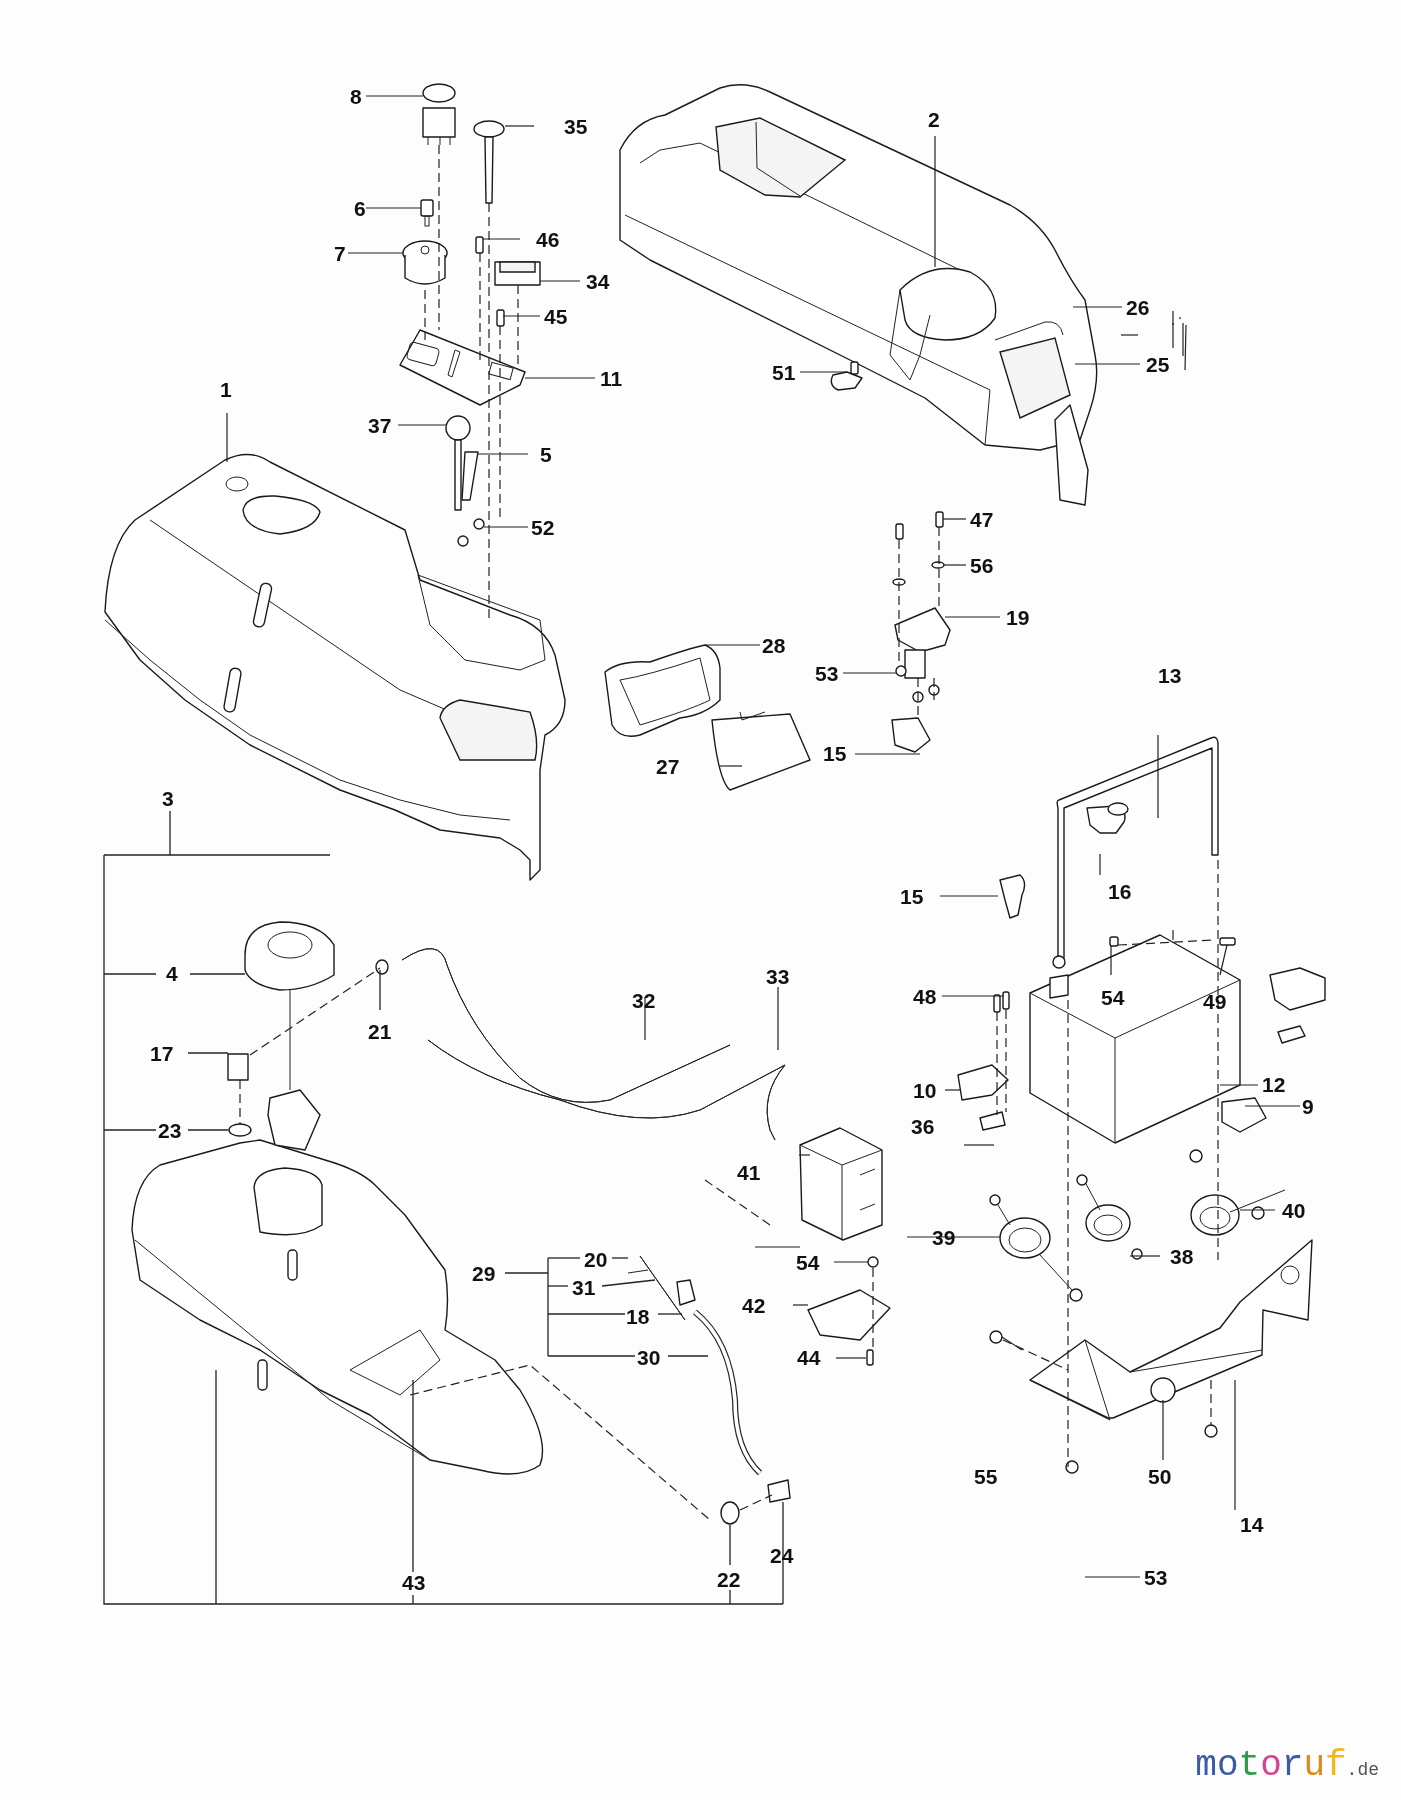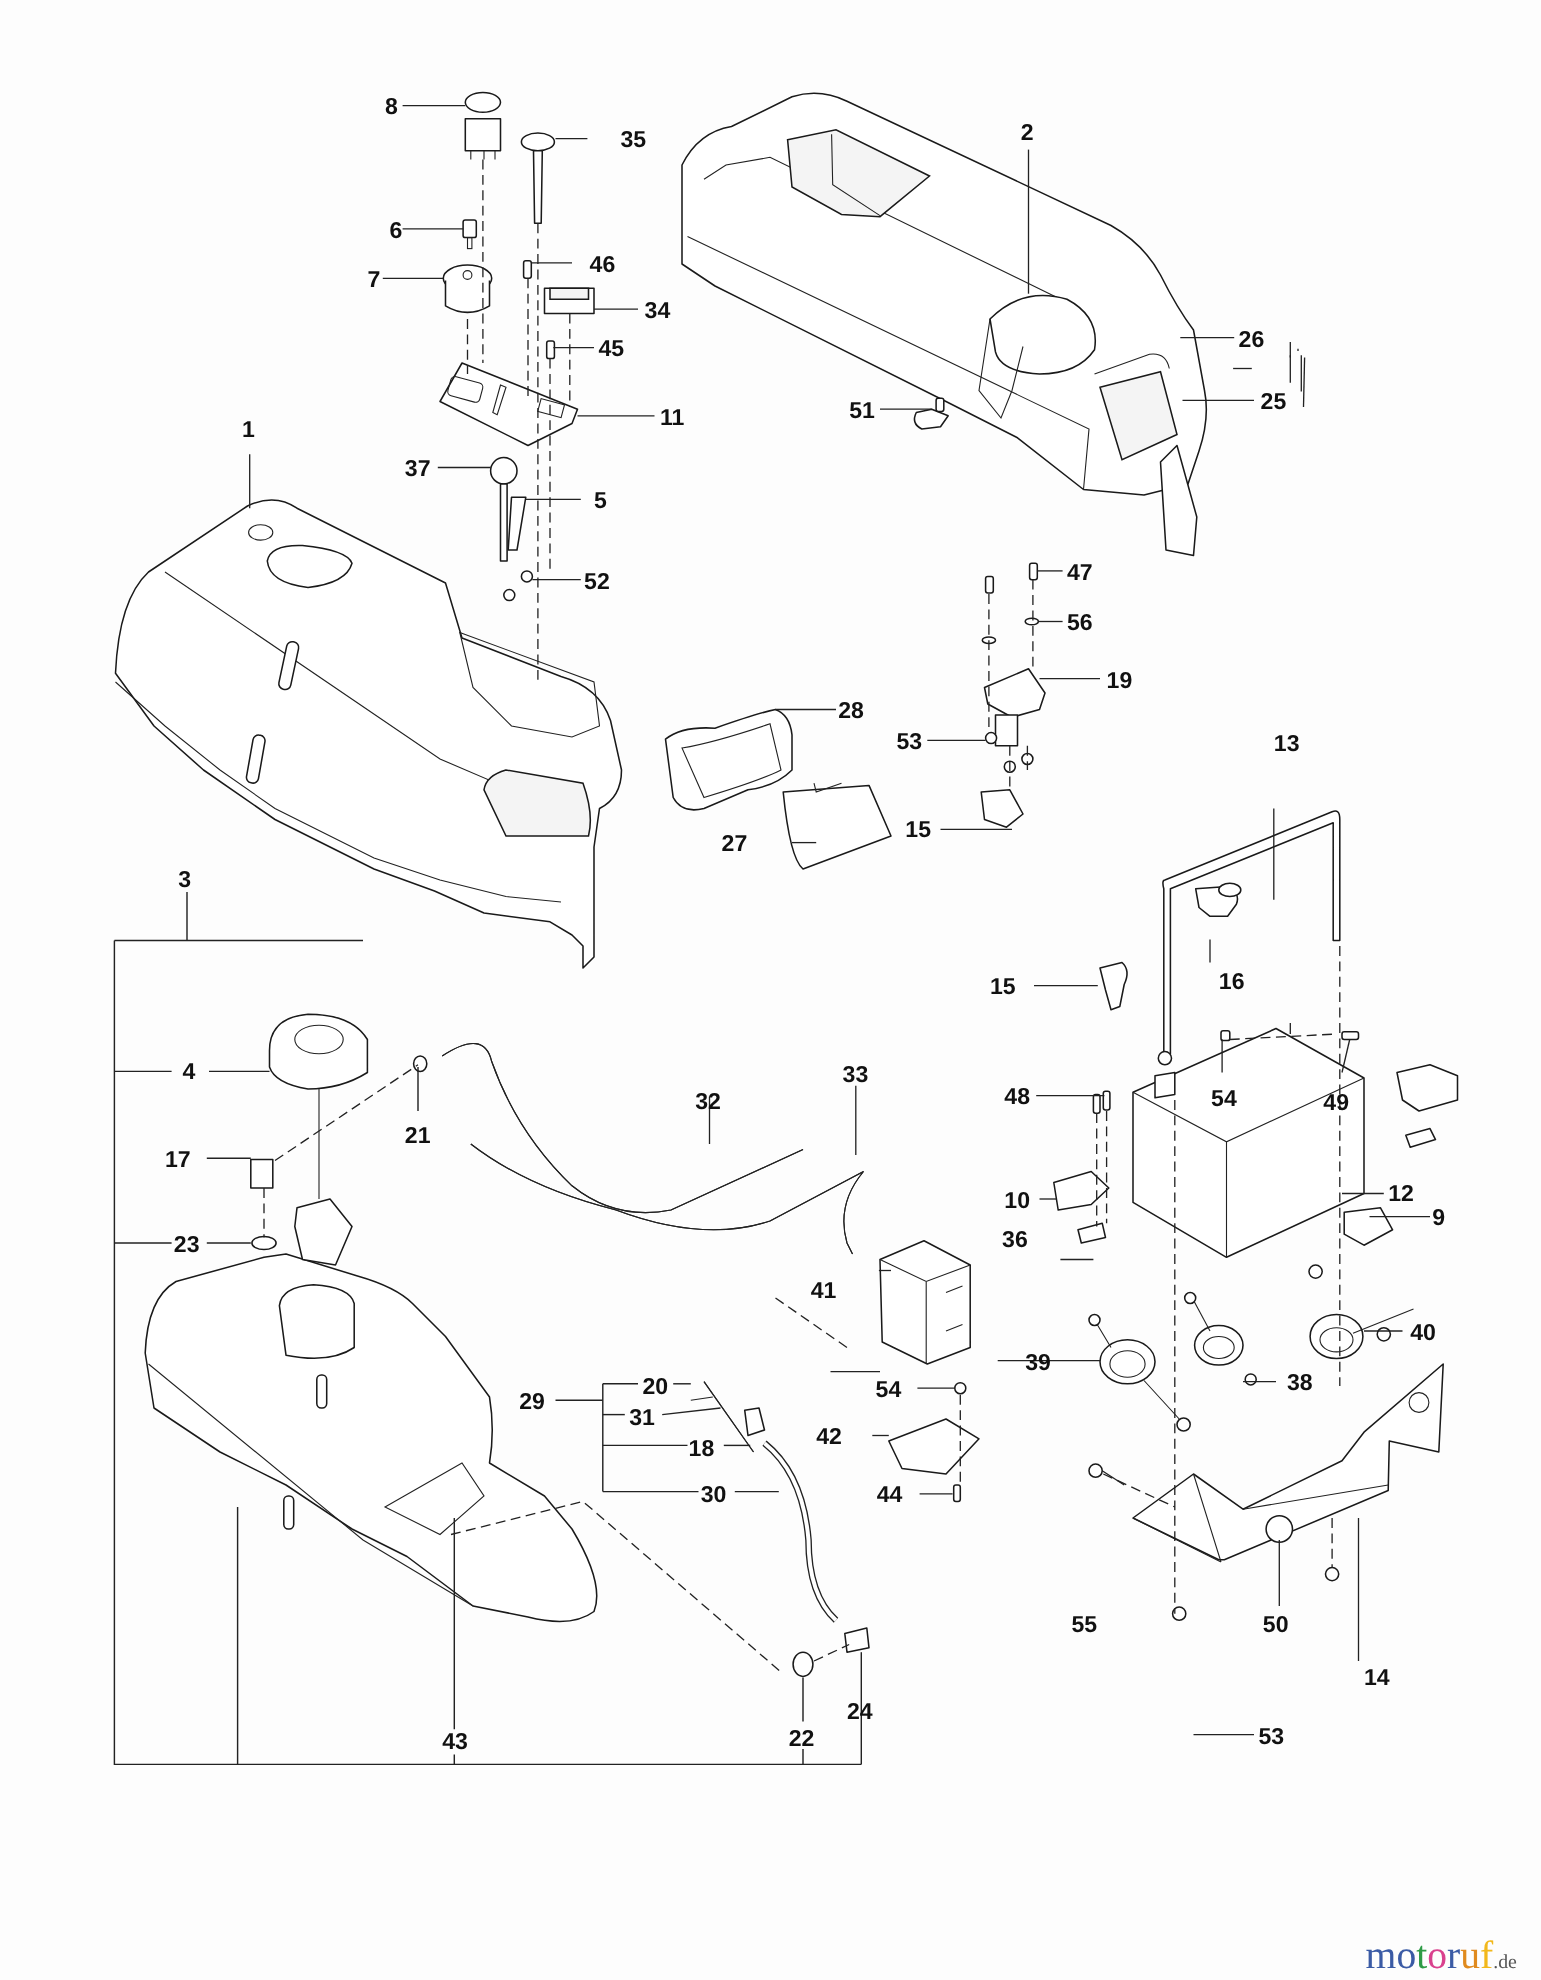--- a/index.html
+++ b/index.html
@@ -6,21 +6,21 @@
   body { width: 1401px; height: 1800px; position: relative; overflow: hidden;
          font-family: "Liberation Sans", sans-serif; }
   #diagram { position: absolute; left: 0; top: 0; width: 1401px; height: 1800px; }
   .part { fill: #ffffff; stroke: #1a1a1a; stroke-width: 1.4; stroke-linejoin: round; }
   .part-fill { fill: #f4f4f4; stroke: #1a1a1a; stroke-width: 1.4; }
   .detail { fill: none; stroke: #222; stroke-width: 1; }
   .leader { stroke: #222; stroke-width: 1.2; fill: none; }
   .dash { stroke: #222; stroke-width: 1.2; fill: none; stroke-dasharray: 9 5; }
   .bracket { stroke: #222; stroke-width: 1.3; fill: none; }
   .callout { font-family: "Liberation Sans", sans-serif; font-weight: bold; font-size: 21px; fill: #111; }
-  #watermark { position: absolute; right: 22px; bottom: 2px; font-family: Liberation Serif, serif;
+  #watermark { position: absolute; right: 22px; bottom: 14px; font-family: Liberation Mono, monospace;
                font-size: 36px; letter-spacing: 0; }
   #watermark span { display: inline-block; }
   #watermark .tld { font-size: 18px; color: #555; }
 </style>
 </head>
 <body>
 
 <svg id="diagram" viewBox="0 0 1401 1800" xmlns="http://www.w3.org/2000/svg">
 
   <g>

